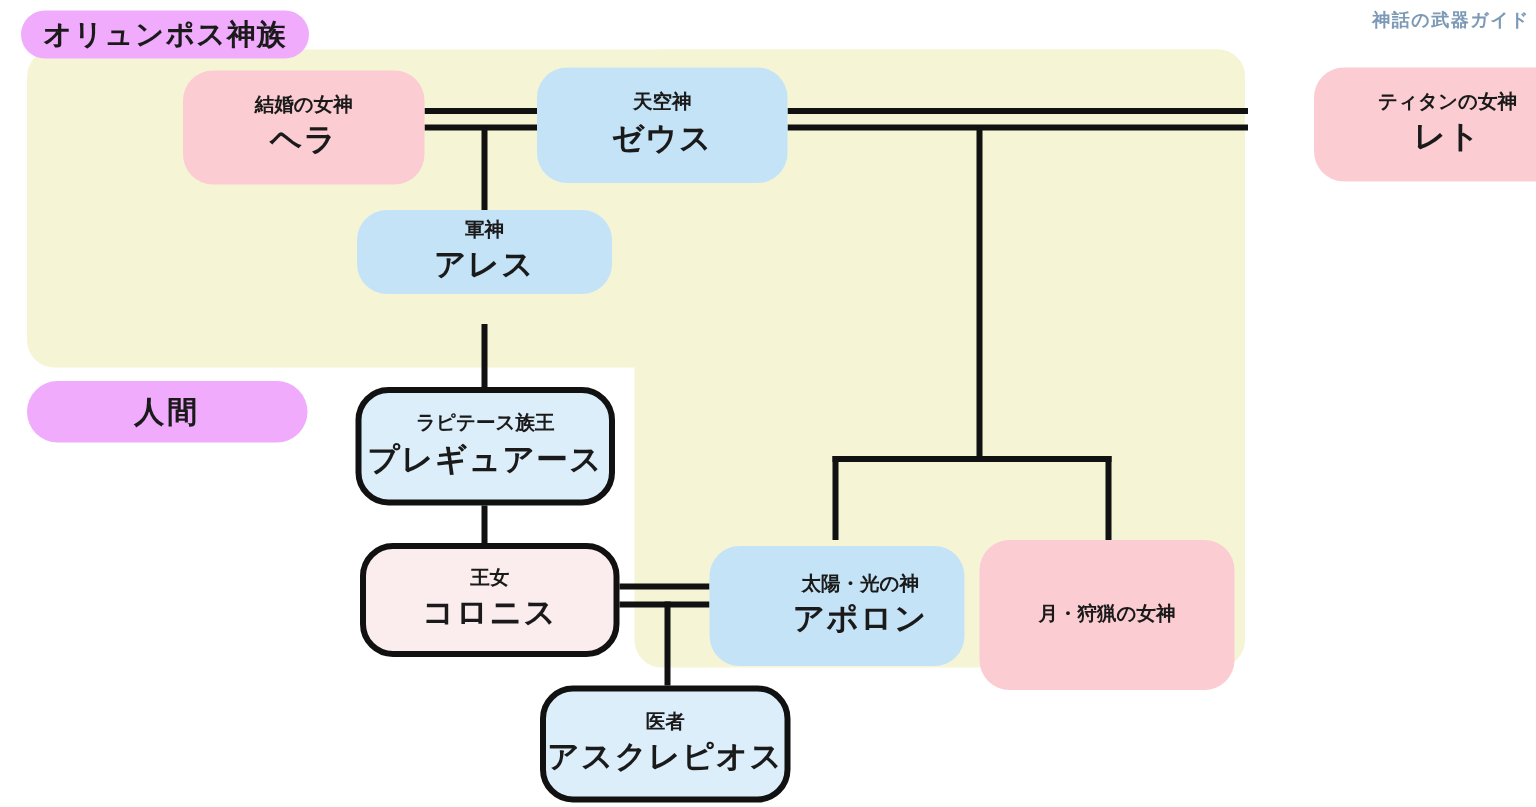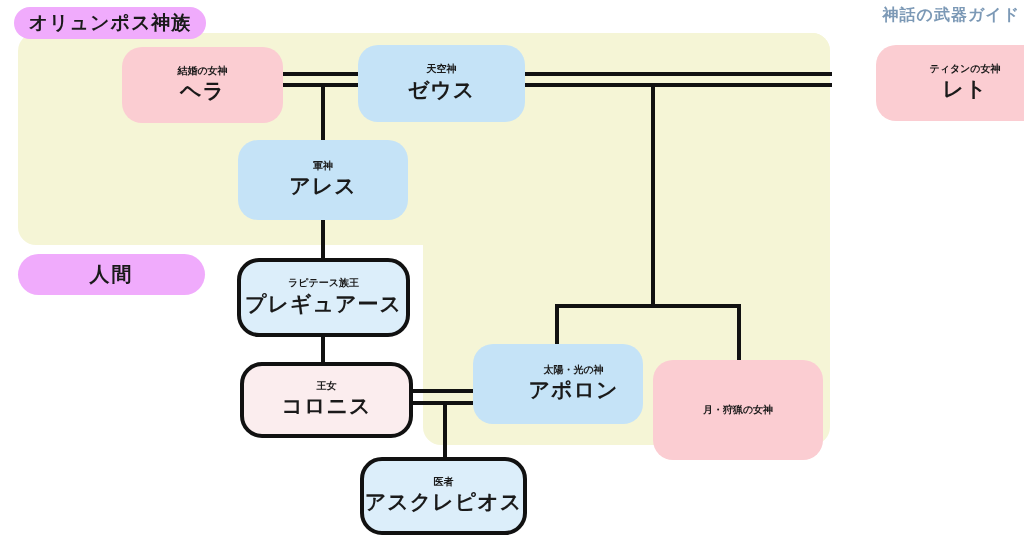--- a/index.html
+++ b/index.html
@@ -12,41 +12,41 @@
   #bg-right { left:423px; top:33px; width:407px; height:412px; }
 
   
   .pill { position:absolute; display:flex; align-items:center; justify-content:center;
           background:#f0abfc; color:#1a1a1a; font-weight:700; }
   #badge-gods  { left:14px; top:7px;   width:192px; height:32px; border-radius:17px; font-size:19px; letter-spacing:1px; }
   #badge-human { left:18px; top:254px; width:187px; height:41px; border-radius:21px; font-size:20px; letter-spacing:2px; }
 
   
   #guide-title { position:absolute; left:836px; top:5px; width:184px; text-align:right;
-                 color:#7C99B6; font-size:16px; font-weight:700; letter-spacing:1px; }
+                 color:#7C99B6; font-size:12px; font-weight:700; letter-spacing:1px; }
 
   
   .node { position:absolute; display:flex; flex-direction:column; align-items:center;
           justify-content:center; text-align:center; color:#1a1a1a; box-sizing:border-box; }
-  .node .role { font-size:10px; font-weight:700; line-height:1.35; }
+  .node .role { font-size:13px; font-weight:700; line-height:1.35; }
   .node .name { font-size:21px; font-weight:700; letter-spacing:1px; line-height:1.4; }
   .rounded  { border-radius:20px; }
   .bordered { border:4px solid #111; border-radius:22px; }
   .fill-pink      { background:#FBCDD2; }
   .fill-blue      { background:#C5E3F7; }
   .fill-lightblue { background:#DCEEFA; }
   .fill-lightpink { background:#FBEDEE; }
 
   #node-hera      { left:122px; top:47px;  width:161px; height:76px; }
   #node-zeus      { left:358px; top:45px;  width:167px; height:77px; }
   #node-leto      { left:876px; top:45px;  width:178px; height:76px; }
-  #node-ares      { left:238px; top:140px; width:170px; height:80px; }
+  #node-ares      { left:238px; top:140px; width:170px; height:56px; }
   #node-phlegyas  { left:237px; top:258px; width:173px; height:79px; }
   #node-coronis   { left:240px; top:362px; width:173px; height:76px; }
-  #node-apollo    { left:473px; top:344px; width:170px; height:80px;padding-left:31px; }
+  #node-apollo    { left:473px; top:364px; width:170px; height:80px;padding-left:31px; }
   #node-artemis   { left:653px; top:360px; width:170px; height:100px; }
   #node-asclepius { left:360px; top:457px; width:167px; height:78px; }
 
   
   .line { position:absolute; background:#111; }
   #ln-hera-zeus-1     { left:283px; top:72px;  width:75px;  height:4px; }
   #ln-hera-zeus-2     { left:283px; top:83px;  width:75px;  height:4px; }
   #ln-zeus-leto-1     { left:525px; top:72px;  width:307px; height:4px; }
   #ln-zeus-leto-2     { left:525px; top:83px;  width:307px; height:4px; }
   #ln-to-ares         { left:321px; top:85px;  width:4px;   height:55px; }

